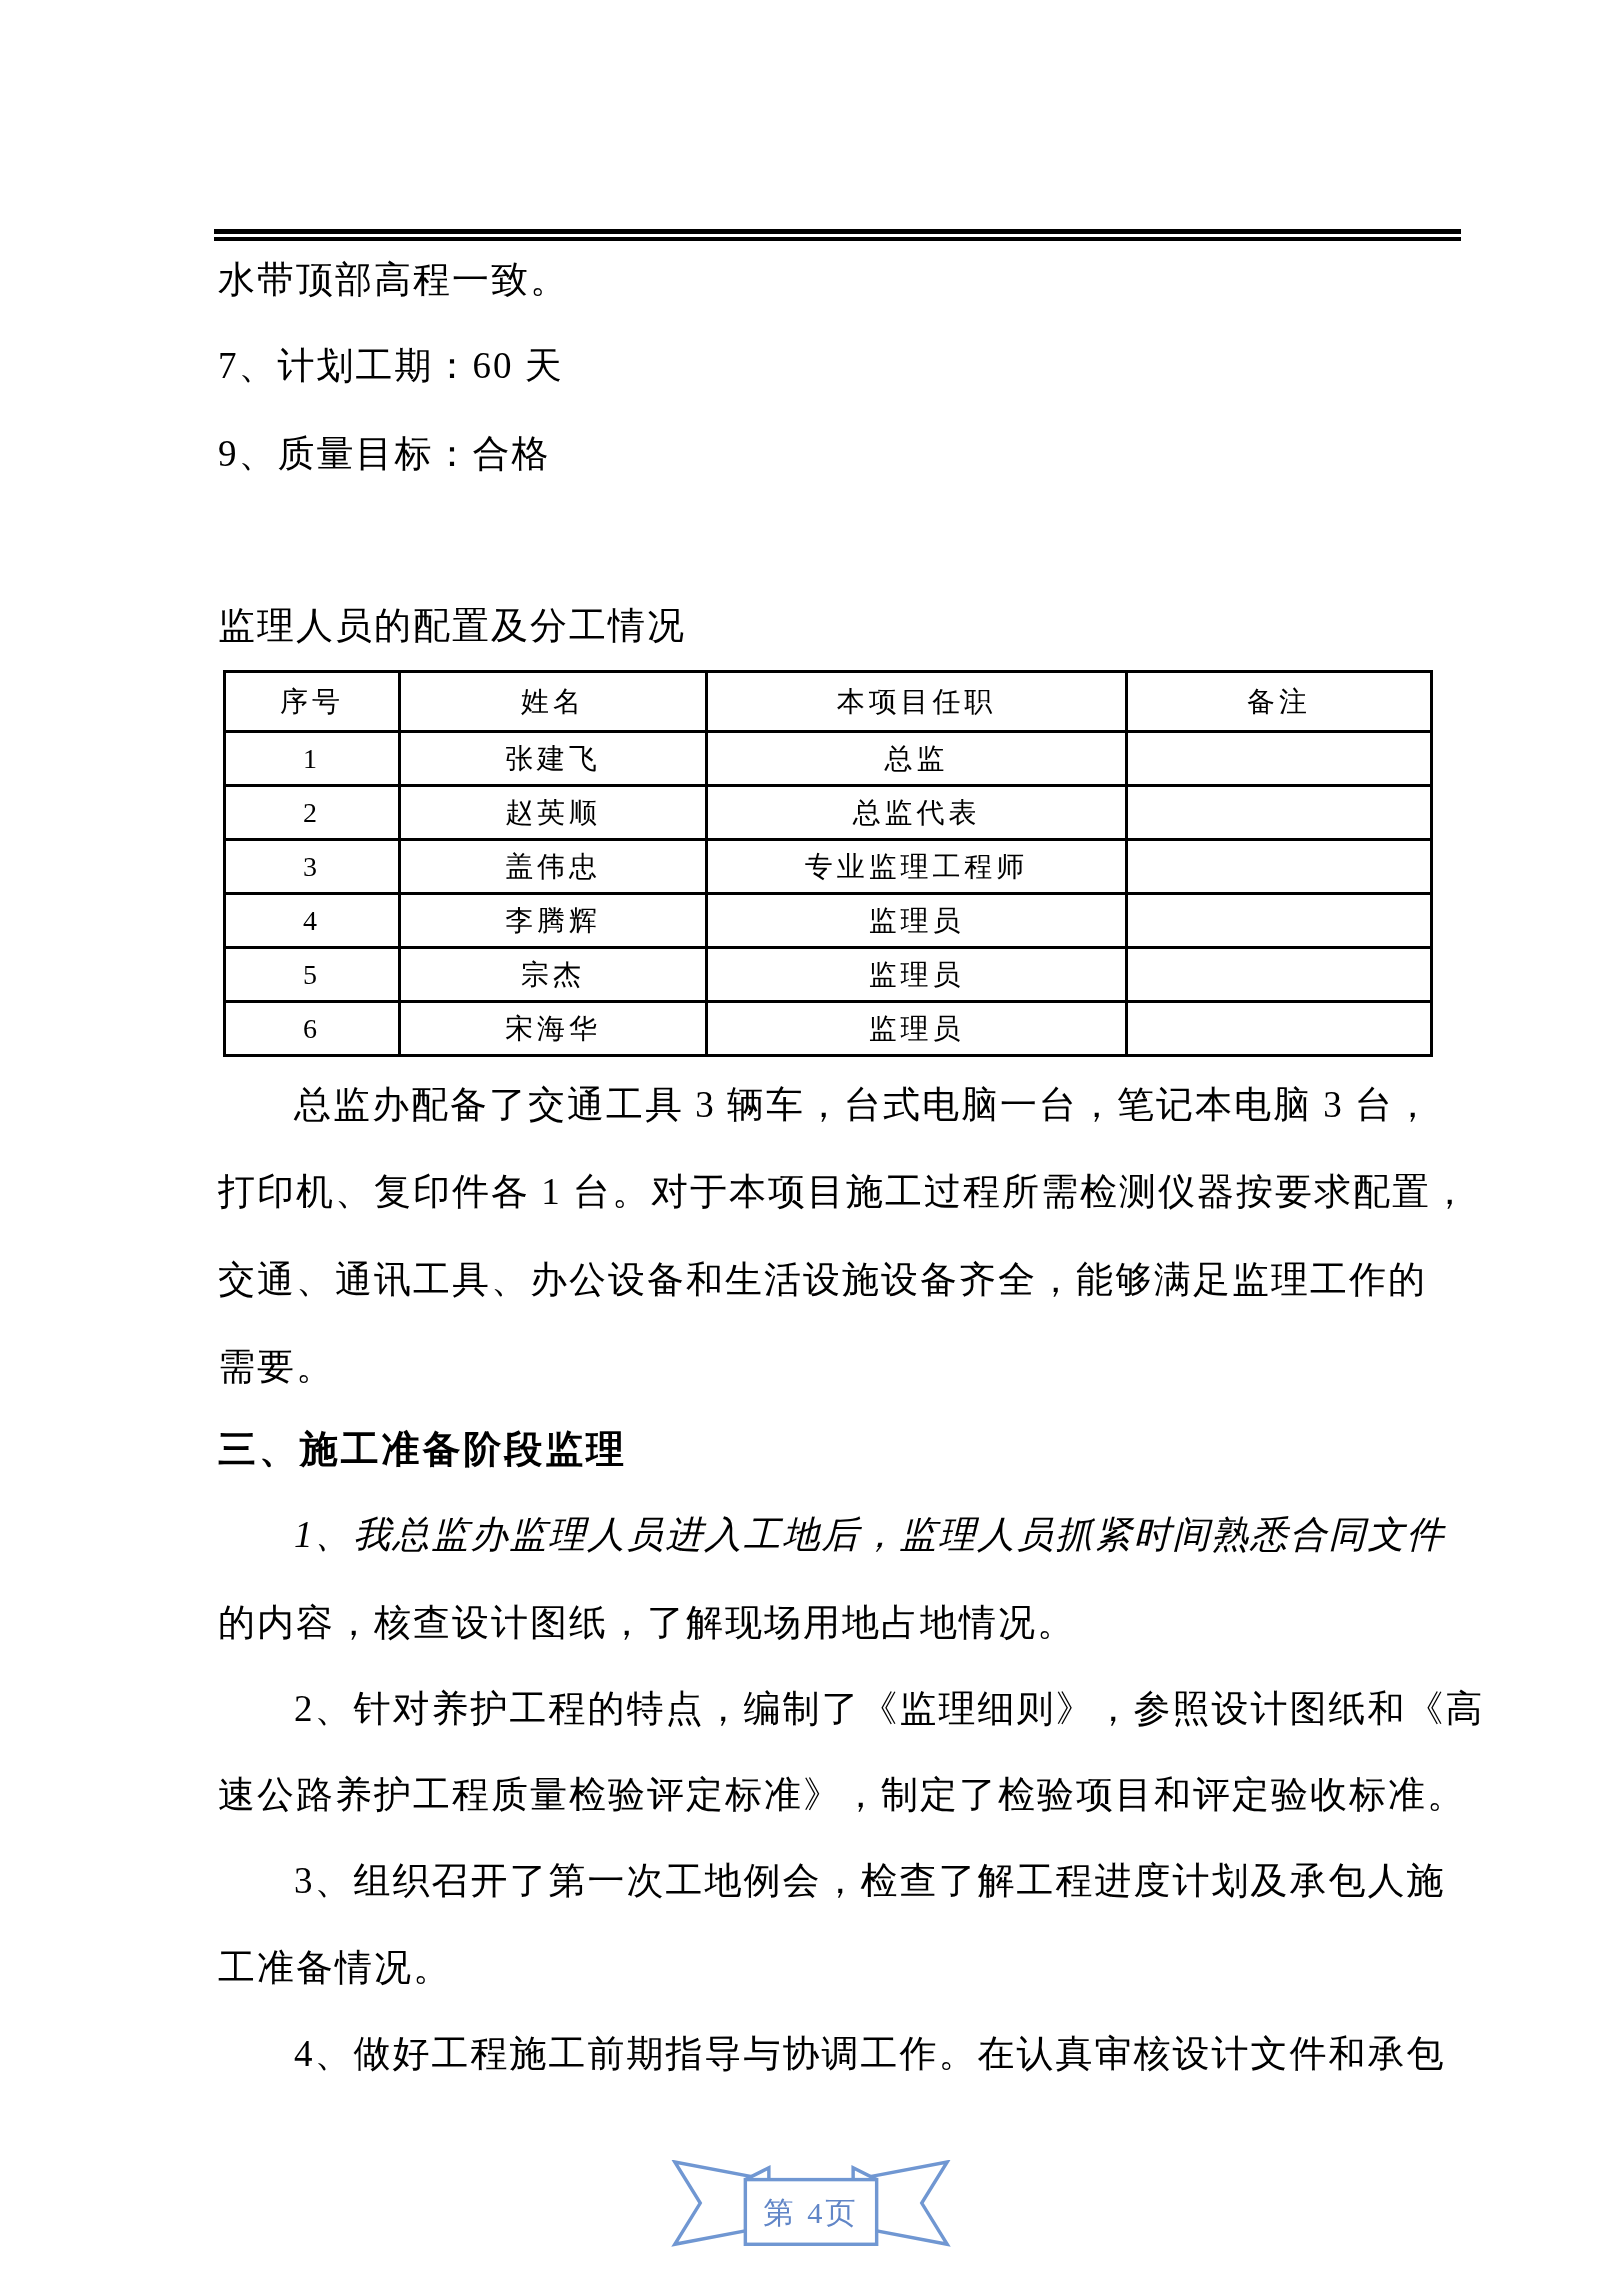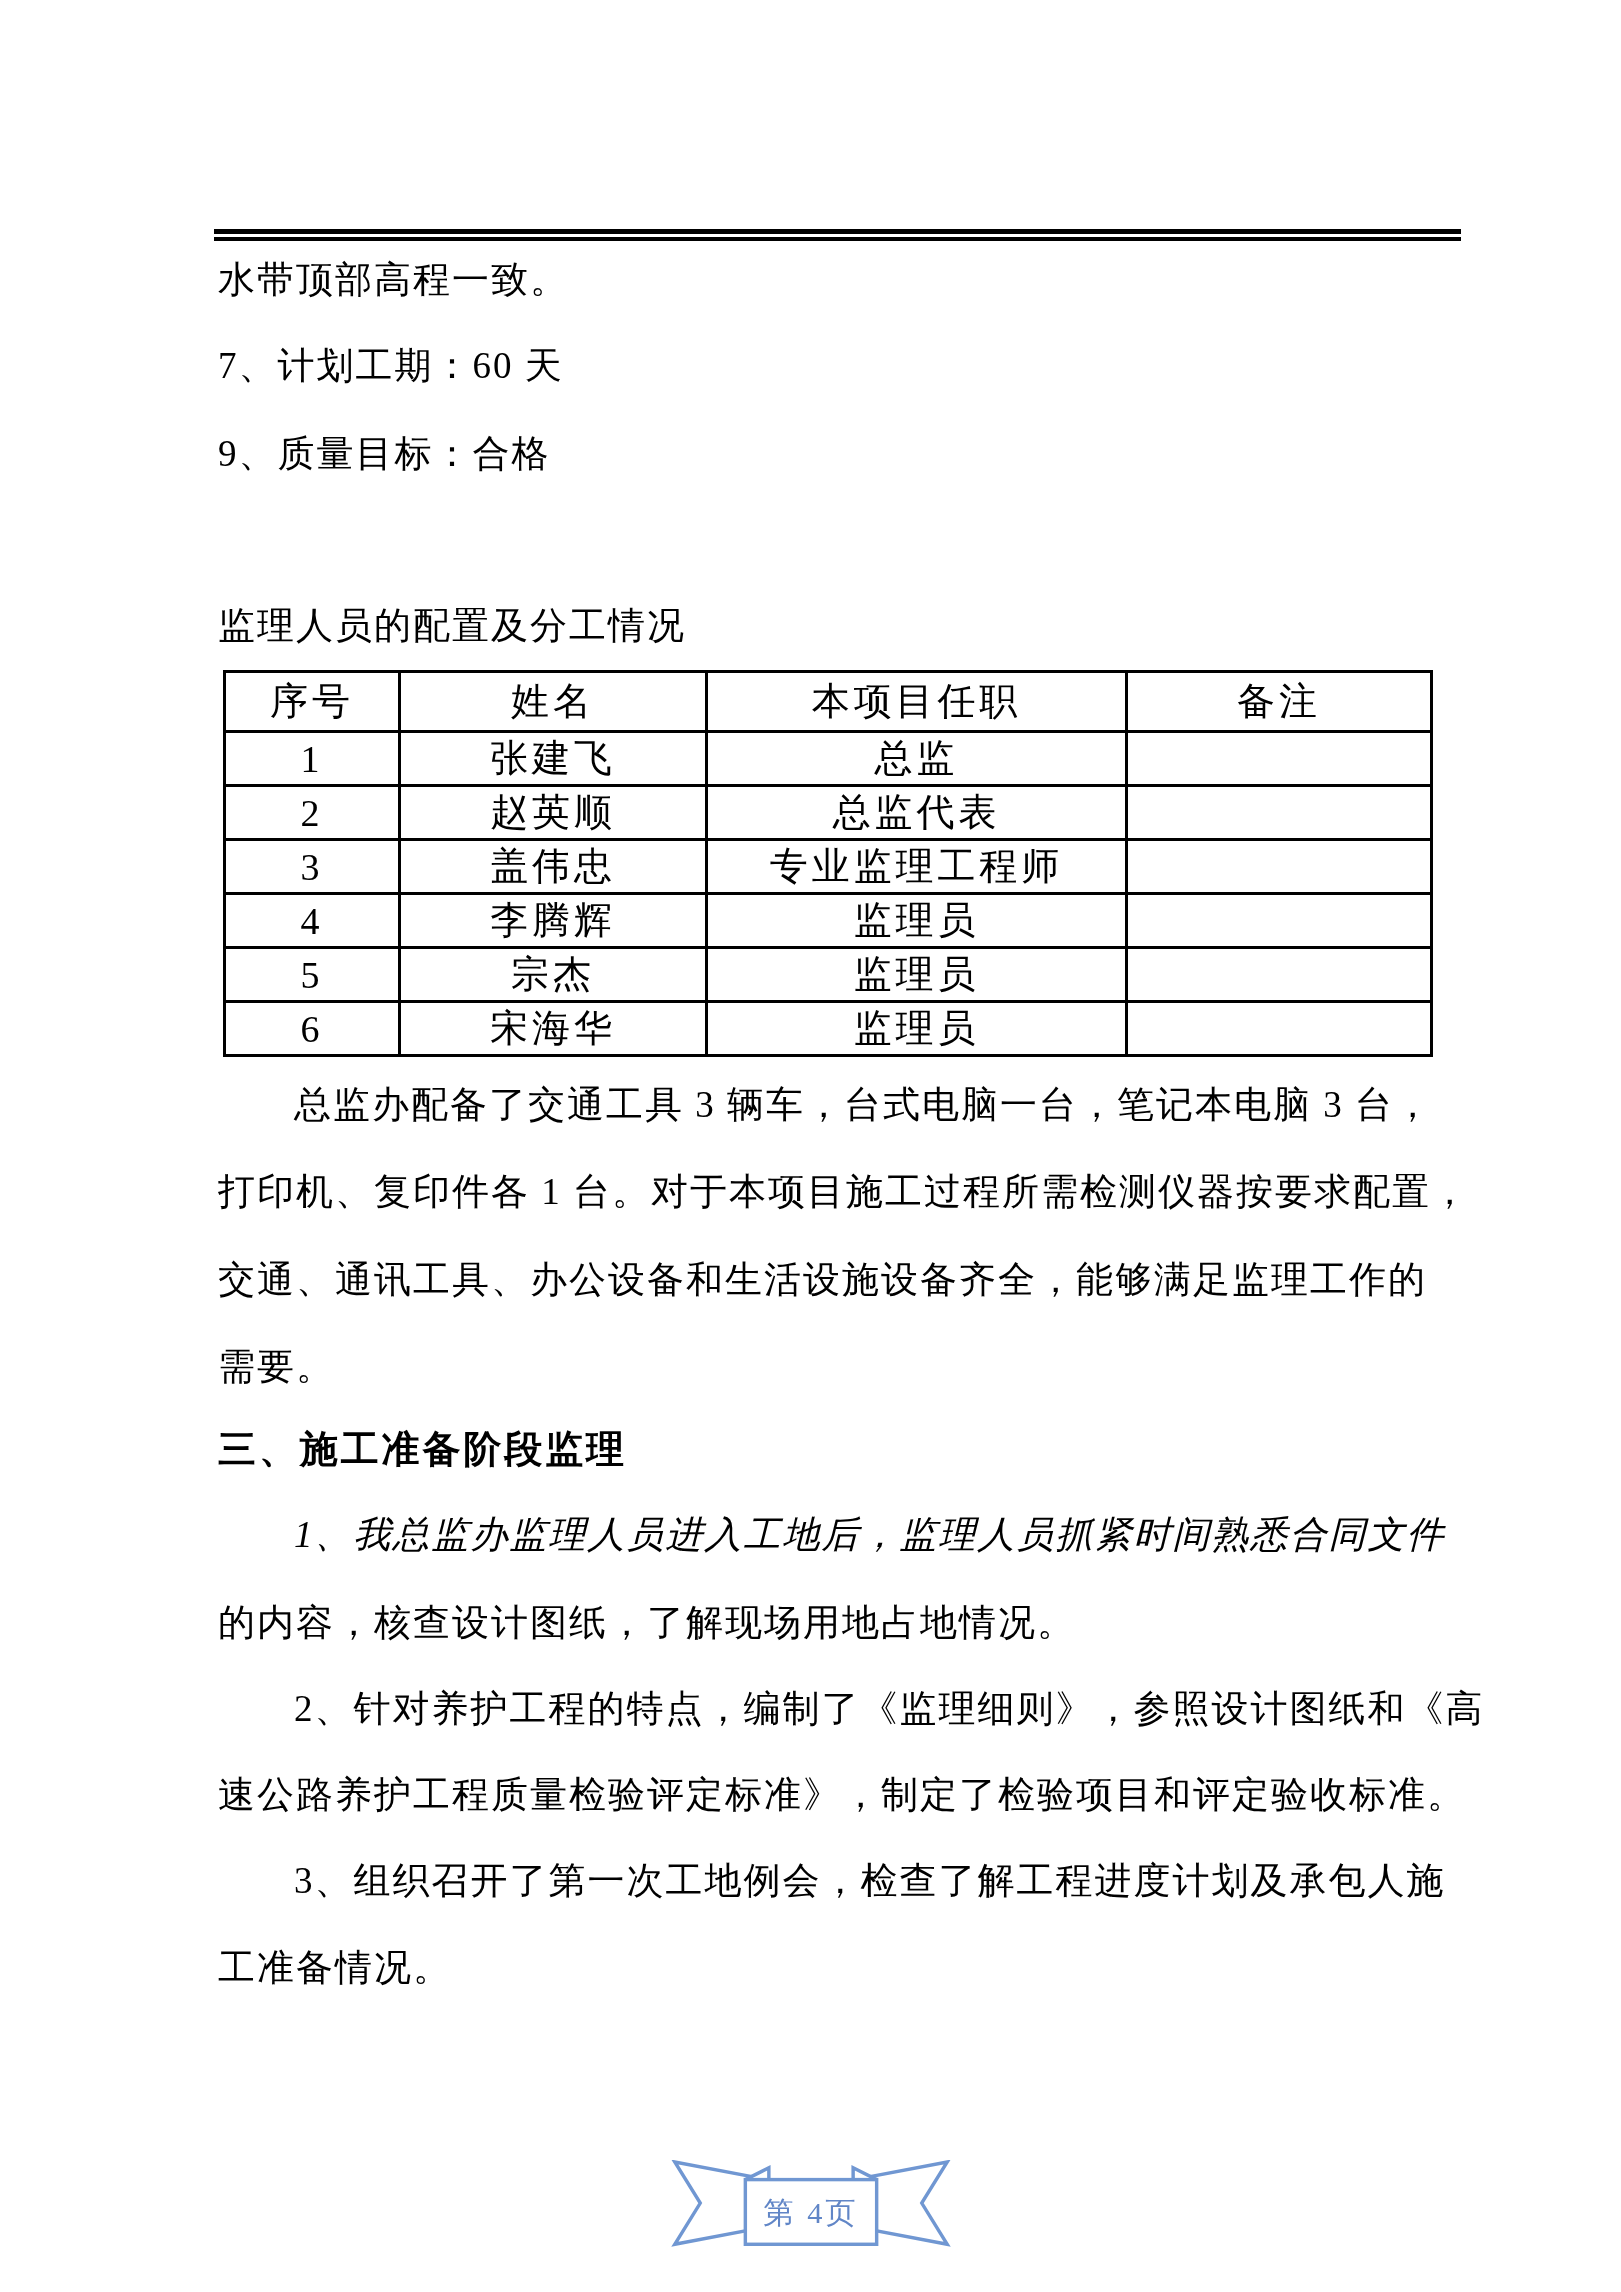--- a/index.html
+++ b/index.html
@@ -28,21 +28,21 @@
     left:214px;top:229px;width:1247px;height:2.9px;
     border-top:5.9px solid #000;
     border-bottom:4.9px solid #000;
   }
   table.staff{
     position:absolute;
     left:223px;top:670px;
     width:1208px;
     border-collapse:collapse;
     table-layout:fixed;
-    font-size:38px;
+    font-size:28px;
   }
   table.staff td,table.staff th{
     border:3.9px solid #000;
     text-align:center;
     vertical-align:middle;
     font-weight:normal;
     letter-spacing:3.9px;
     padding:0;
     overflow:hidden;
   }
@@ -138,20 +138,21 @@
   <div class="line" style="left:218px;top:1344px;">需要。</div>
 
   <div class="line heading" style="left:218px;top:1427px;">三、施工准备阶段监理</div>
 
   <div class="line" style="left:294px;top:1512px;font-style:italic;">1、我总监办监理人员进入工地后，监理人员抓紧时间熟悉合同文件</div>
   <div class="line" style="left:218px;top:1600px;">的内容，核查设计图纸，了解现场用地占地情况。</div>
   <div class="line" style="left:294px;top:1686px;">2、针对养护工程的特点，编制了《监理细则》，参照设计图纸和《高</div>
   <div class="line" style="left:218px;top:1772px;">速公路养护工程质量检验评定标准》，制定了检验项目和评定验收标准。</div>
   <div class="line" style="left:294px;top:1858px;">3、组织召开了第一次工地例会，检查了解工程进度计划及承包人施</div>
   <div class="line" style="left:218px;top:1945px;">工准备情况。</div>
+  <div class="line" style="left:294px;top:2031px;">4、做好工程施工前期指导与协调工作。在认真审核设计文件和承包</div>
 
   <svg class="ribbon" viewBox="0 0 310 100">
     <polygon points="100,18 16,2 42,44 16,86 100,70" stroke="#7097d2"></polygon>
     <polygon points="210,18 294,2 268,44 294,86 210,70" stroke="#7097d2"></polygon>
     <polygon points="88,20 112,8 112,20" stroke="#7097d2"></polygon>
     <polygon points="222,20 198,8 198,20" stroke="#7097d2"></polygon>
     <rect x="88" y="20" width="134" height="66" stroke="#7097d2"></rect>
     <text x="155" y="64" text-anchor="middle" fill="#6186c7">第 4页</text>
   </svg>
 

